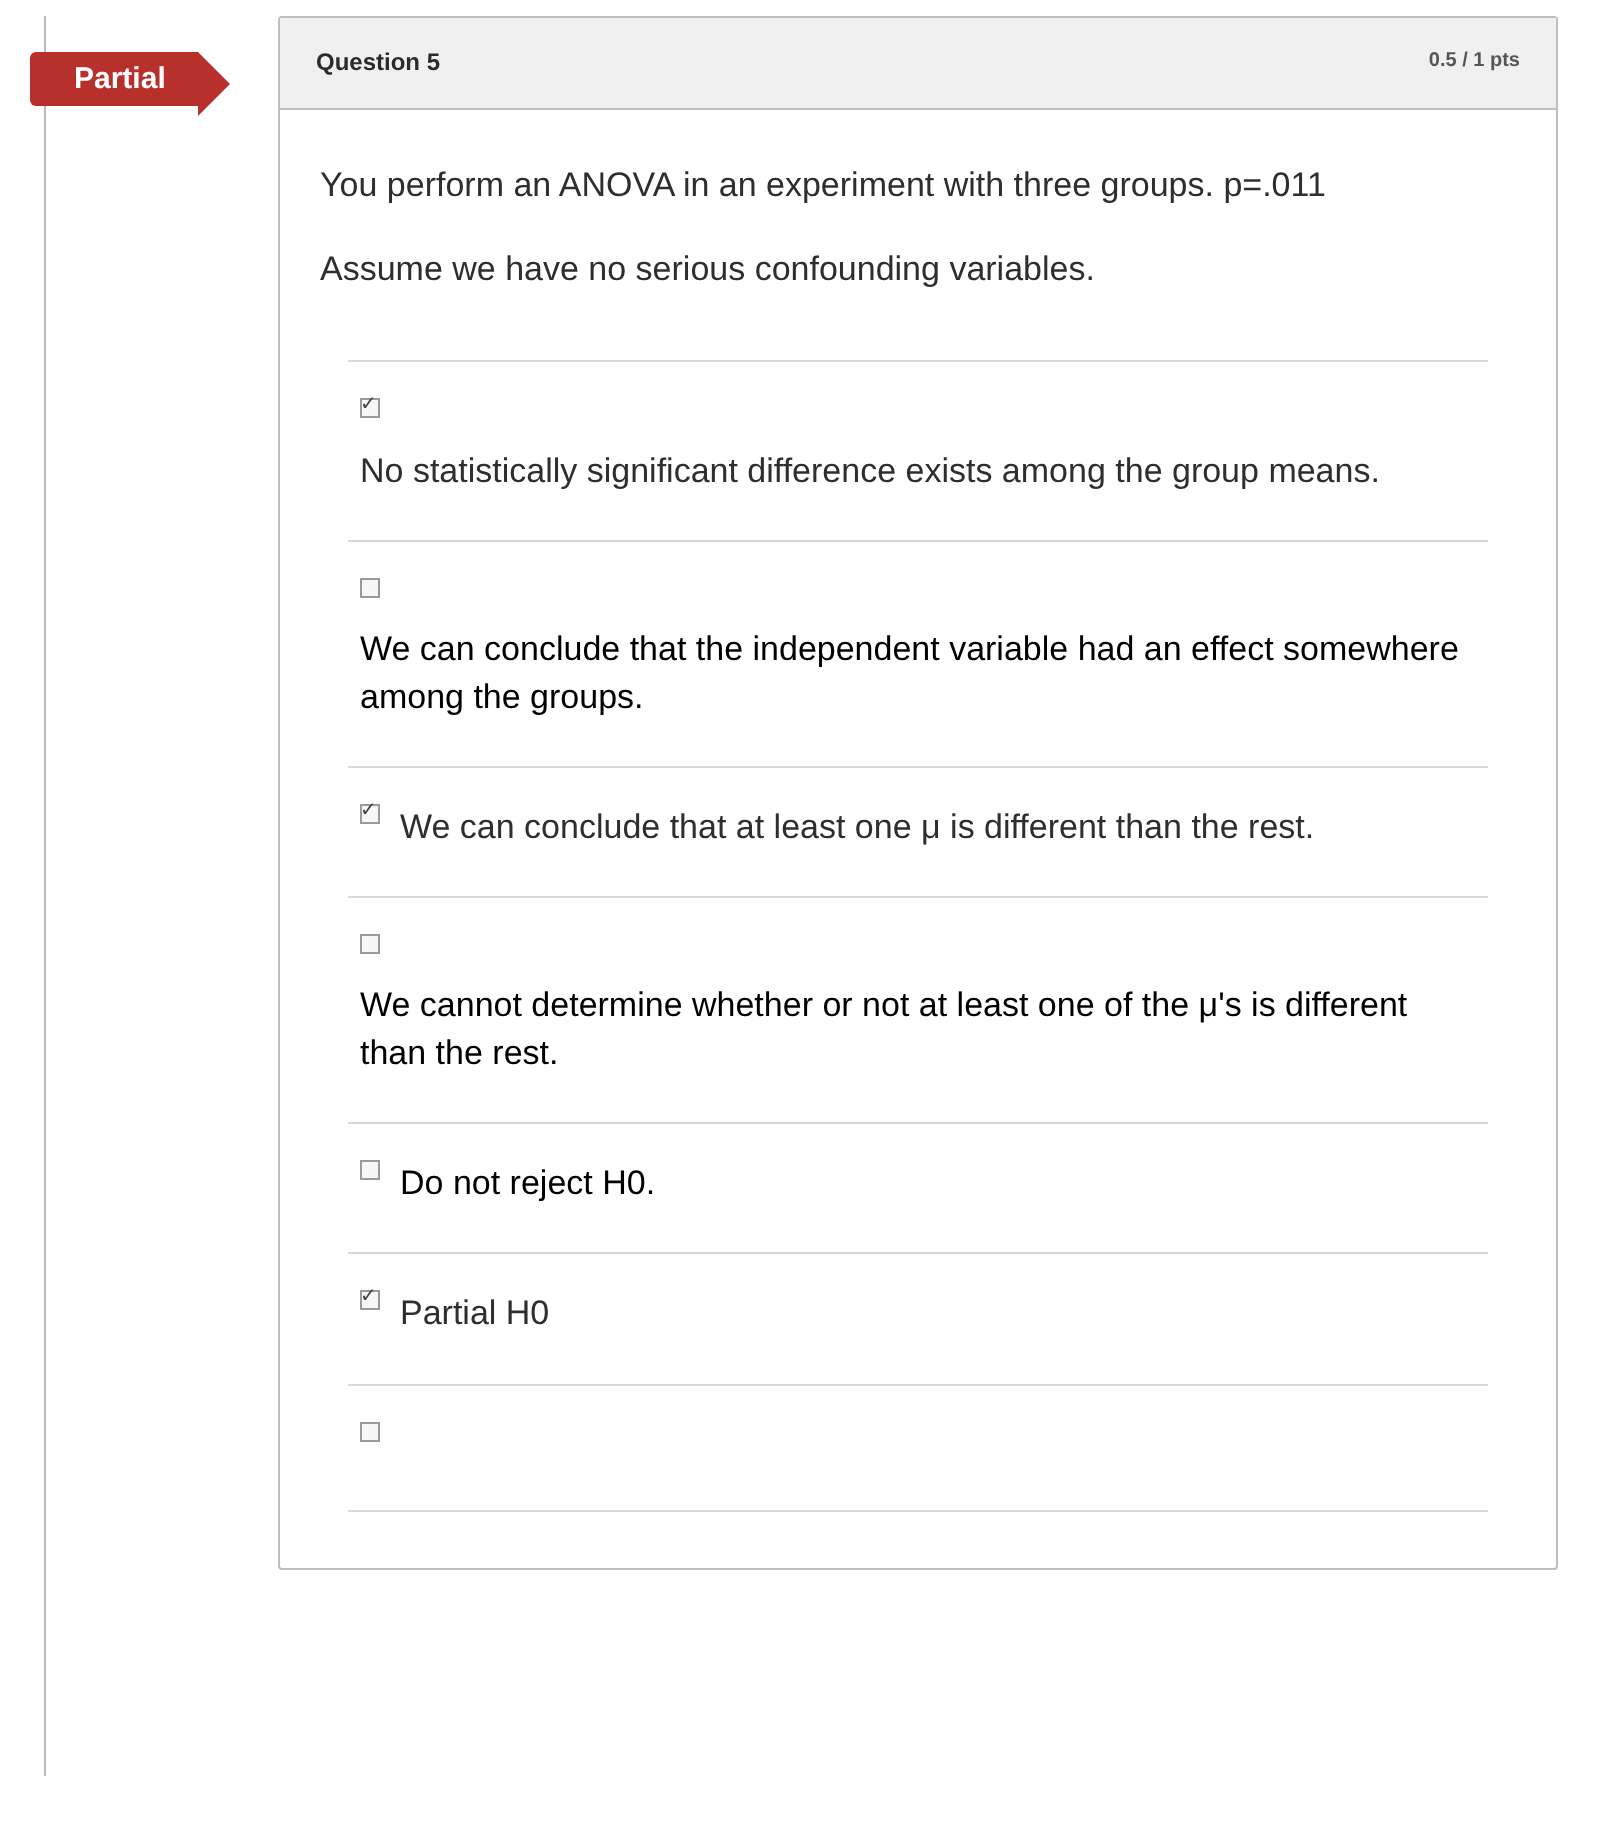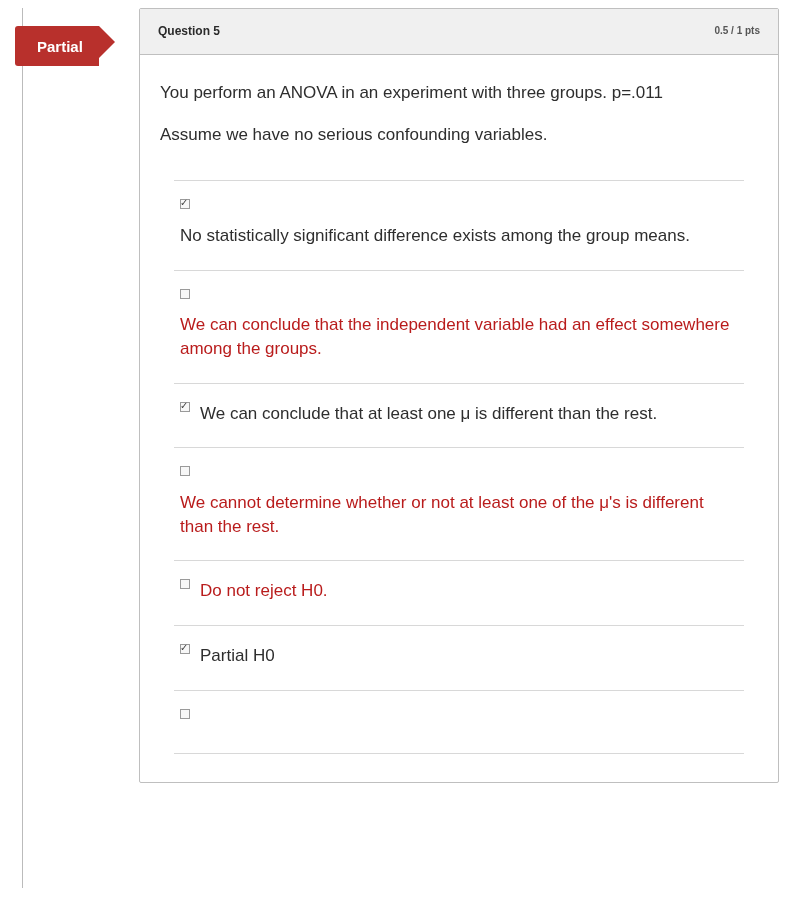--- a/index.html
+++ b/index.html
@@ -28,21 +28,21 @@
     left:-8px;
     top:18px;
     background:#b8302c;
     color:#fff;
     font-weight:600;
     font-size:15px;
     padding:6px 16px 6px 22px;
     border-radius:3px 0 0 3px;
     display:flex;
     align-items:center;
-    height:40px;
+    height:27px;
   }
   .badge::after{
     content:"";
     position:absolute;
     right:-16px;
     top:0;
     width:0;height:0;
     border-top:16px solid transparent;
     border-bottom:16px solid transparent;
     border-left:16px solid #b8302c;
@@ -81,21 +81,21 @@
   }
   .ans-list{
     margin-top:6px;
     padding:16px 14px;
   }
   .answer{
     border-top:1px solid #d8d8d8;
     padding:18px 6px 22px 6px;
   }
   .answer:last-child{border-bottom:1px solid #d8d8d8;}
-  .answer.dim .ans-text{ color:#b91c1c; }
+  .answer.dim .ans-text{ color:#000000; }
   .cb-row{ }
   .cb{
     width:10px;height:10px;
     border:1px solid #9a9a9a;
     display:inline-block;
     vertical-align:top;
     margin-bottom:4px;
     position:relative;
     background:#f7f7f7;
   }

